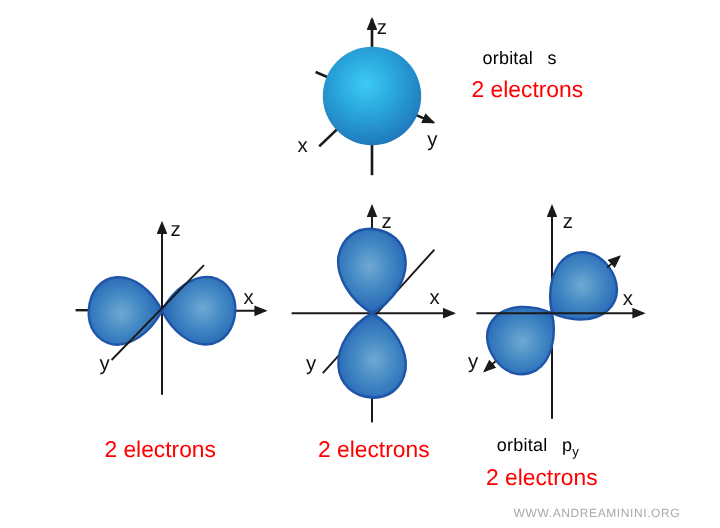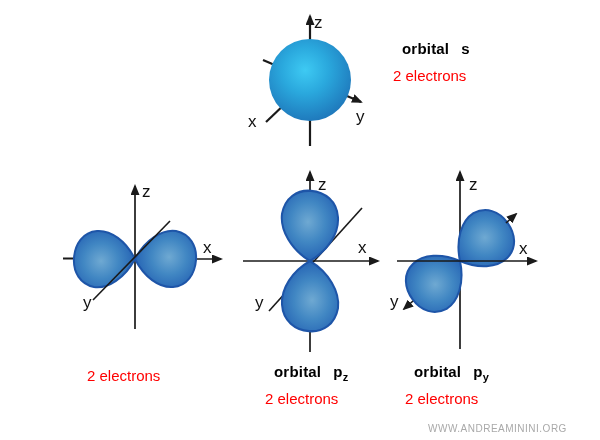--- a/index.html
+++ b/index.html
@@ -5,24 +5,24 @@
   html,body { margin:0; padding:0; }
   body {
     width:600px; height:440px; position:relative; overflow:hidden;
     background:#ffffff;
     font-family:"Liberation Sans", sans-serif;
   }
   svg.canvas { position:absolute; left:0; top:0; }
   .axis { stroke:#1a1a1a; fill:none; }
   .axl  { font-family:"Liberation Sans", sans-serif; font-size:17px; fill:#111111; }
   .caption { position:absolute; color:#000000; }
-  .cap-title { font-weight:700; font-size:15px; line-height:17px; padding-left:9px; letter-spacing:0.2px; }
+  .cap-title { font-weight:400; font-size:15px; line-height:17px; padding-left:9px; letter-spacing:0.2px; }
   .cap-title .sym { margin-left:12px; }
   .cap-title sub { font-size:11px; }
-  .cap-electrons { margin-top:5px; font-size:15px; line-height:15px; color:#ff0000; }
+  .cap-electrons { margin-top:5px; font-size:19px; line-height:15px; color:#ff0000; }
   .watermark { position:absolute; left:428px; top:423px; font-size:10px; letter-spacing:0.5px; color:#a9a9a9; }
 </style>
 </head>
 <body>
 
 <svg class="canvas" width="600" height="440" viewBox="0 0 600 440">
   <defs>
     <marker id="arr" markerWidth="11" markerHeight="9" refX="9" refY="4.5" orient="auto" markerUnits="userSpaceOnUse">
       <path d="M0,0 L11,4.5 L0,9 Z" fill="#1a1a1a"></path>
     </marker>
@@ -90,23 +90,20 @@
     <span>orbital</span><span class="sym">s</span><sub></sub>
   </div>
   <div class="cap-electrons">2 electrons</div>
 </div>
 
 <div class="caption" style="left:87px; top:363px;">
   <div class="cap-electrons">2 electrons</div>
 </div>
 
 <div class="caption" style="left:265px; top:363px;">
-  <div class="cap-title">
-    <span>orbital</span><span class="sym">p</span><sub>z</sub>
-  </div>
   <div class="cap-electrons">2 electrons</div>
 </div>
 
 <div class="caption" style="left:405px; top:363px;">
   <div class="cap-title">
     <span>orbital</span><span class="sym">p</span><sub>y</sub>
   </div>
   <div class="cap-electrons">2 electrons</div>
 </div>
 

